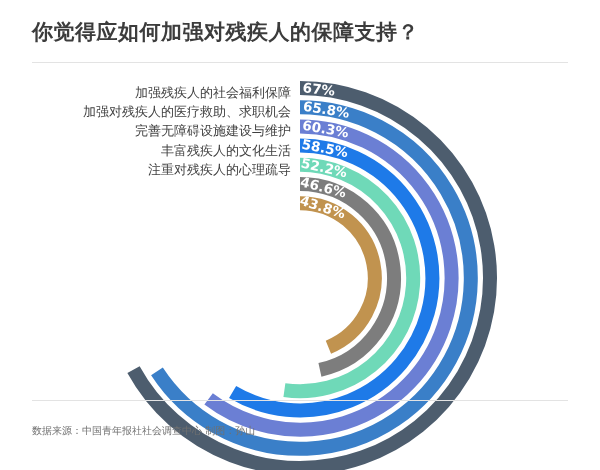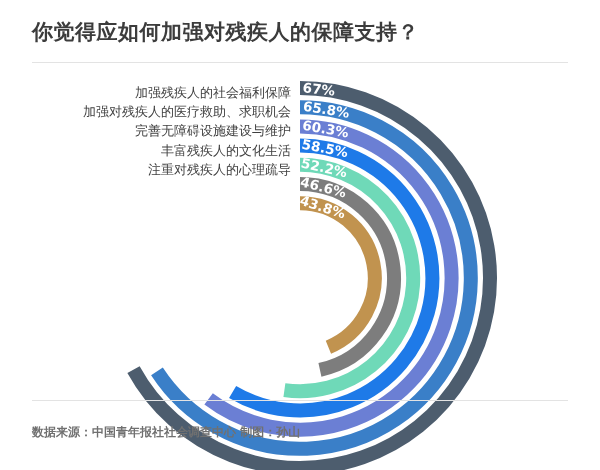--- a/index.html
+++ b/index.html
@@ -42,24 +42,23 @@
     left: 32px;
     top: 400px;
     width: 536px;
     height: 1px;
     background: #e3e3e3;
   }
   .footer {
     position: absolute;
     left: 32px;
     top: 424px;
-    font-size: 12px;
+    font-size: 10px;
     color: #707070;
     white-space: nowrap;
-    font-weight: bold;
   }
   .labels {
     position: absolute;
     left: 0px;
     top: 84px;
     width: 293px;
     text-align: right;
   }
   .label-row {
     height: 19.2px;

